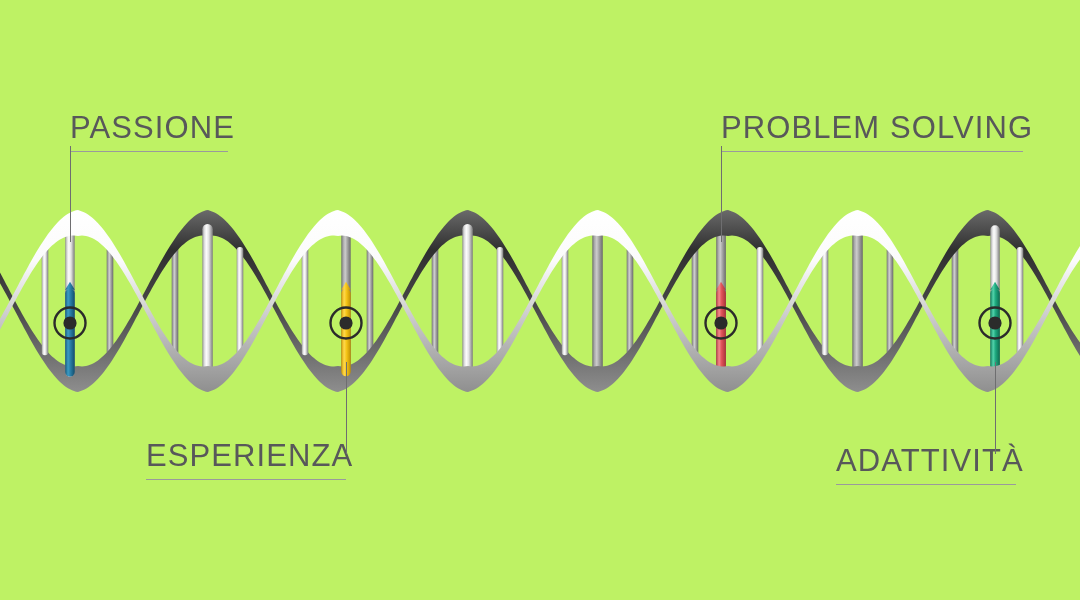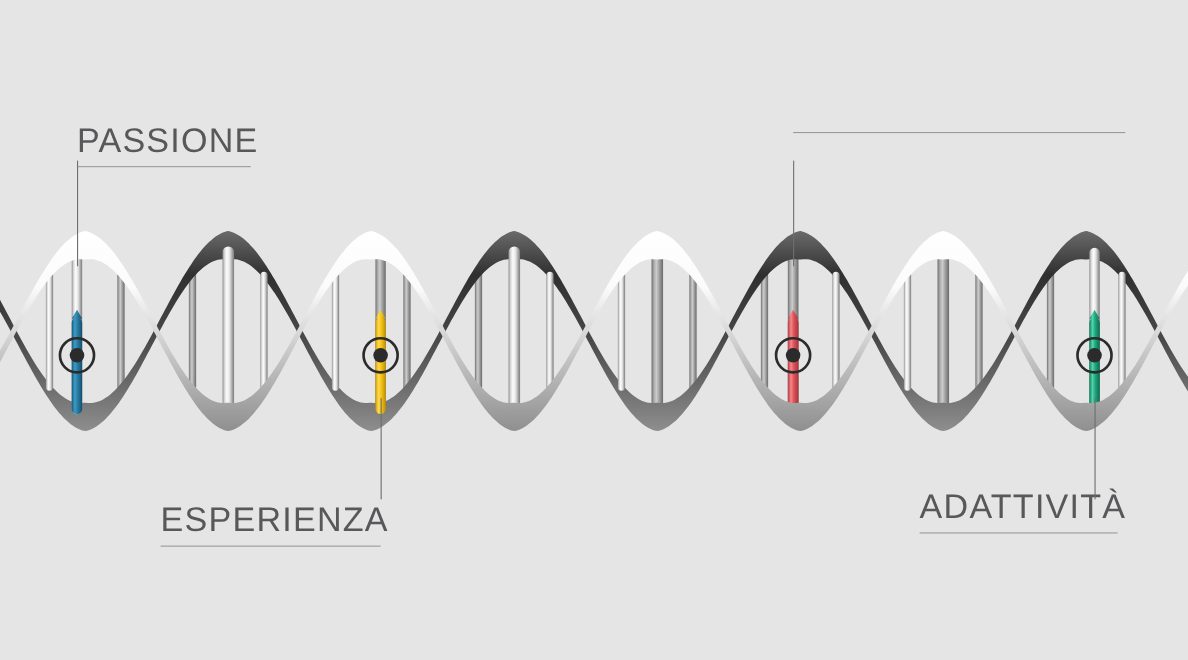--- a/index.html
+++ b/index.html
@@ -5,21 +5,21 @@
 <style>
   html, body {
     margin: 0;
     padding: 0;
     background: #ffffff;
   }
   #stage {
     position: relative;
     width: 1080px;
     height: 600px;
-    background: #e5e5e5;
+    background: #bef264;
     overflow: hidden;
     font-family: "Liberation Sans", sans-serif;
   }
   #helix-svg {
     position: absolute;
     left: 0;
     top: 0;
     width: 1080px;
     height: 600px;
   }
@@ -44,21 +44,21 @@
   .leader {
     position: absolute;
     width: 1px;
     background: #6e6e70;
   }
   
   #callout-passione { left: 70px; top: 112px; }
   #callout-passione .callout-rule { width: 158px; margin-top: 8px; }
   #callout-problem { left: 721px; top: 112px; }
   #callout-problem .callout-rule { width: 302px; margin-top: 8px; }
-  #callout-esperienza { left: 146px; top: 457px; }
+  #callout-esperienza { left: 146px; top: 440px; }
   #callout-esperienza .callout-rule { width: 200px; margin-top: 8px; }
   #callout-adattivita { left: 836px; top: 445px; }
   #callout-adattivita .callout-rule { width: 180px; margin-top: 8px; }
 
   #leader-passione  { left: 70px;  top: 146px; height: 96px; }
   #leader-problem   { left: 721px; top: 146px; height: 96px; }
   #leader-esperienza{ left: 346px; top: 362px; height: 92px; }
   #leader-adattivita{ left: 995px; top: 362px; height: 92px; }
 </style>
 </head>
@@ -187,20 +187,21 @@
   </div>
   <div class="leader" id="leader-passione"></div>
 
   <div class="callout" id="callout-esperienza">
     <span class="callout-label">ESPERIENZA</span>
     <span class="callout-rule"></span>
   </div>
   <div class="leader" id="leader-esperienza"></div>
 
   <div class="callout" id="callout-problem">
+    <span class="callout-label">PROBLEM SOLVING</span>
     <span class="callout-rule"></span>
   </div>
   <div class="leader" id="leader-problem"></div>
 
   <div class="callout" id="callout-adattivita">
     <span class="callout-label">ADATTIVITÀ</span>
     <span class="callout-rule"></span>
   </div>
   <div class="leader" id="leader-adattivita"></div>
 

